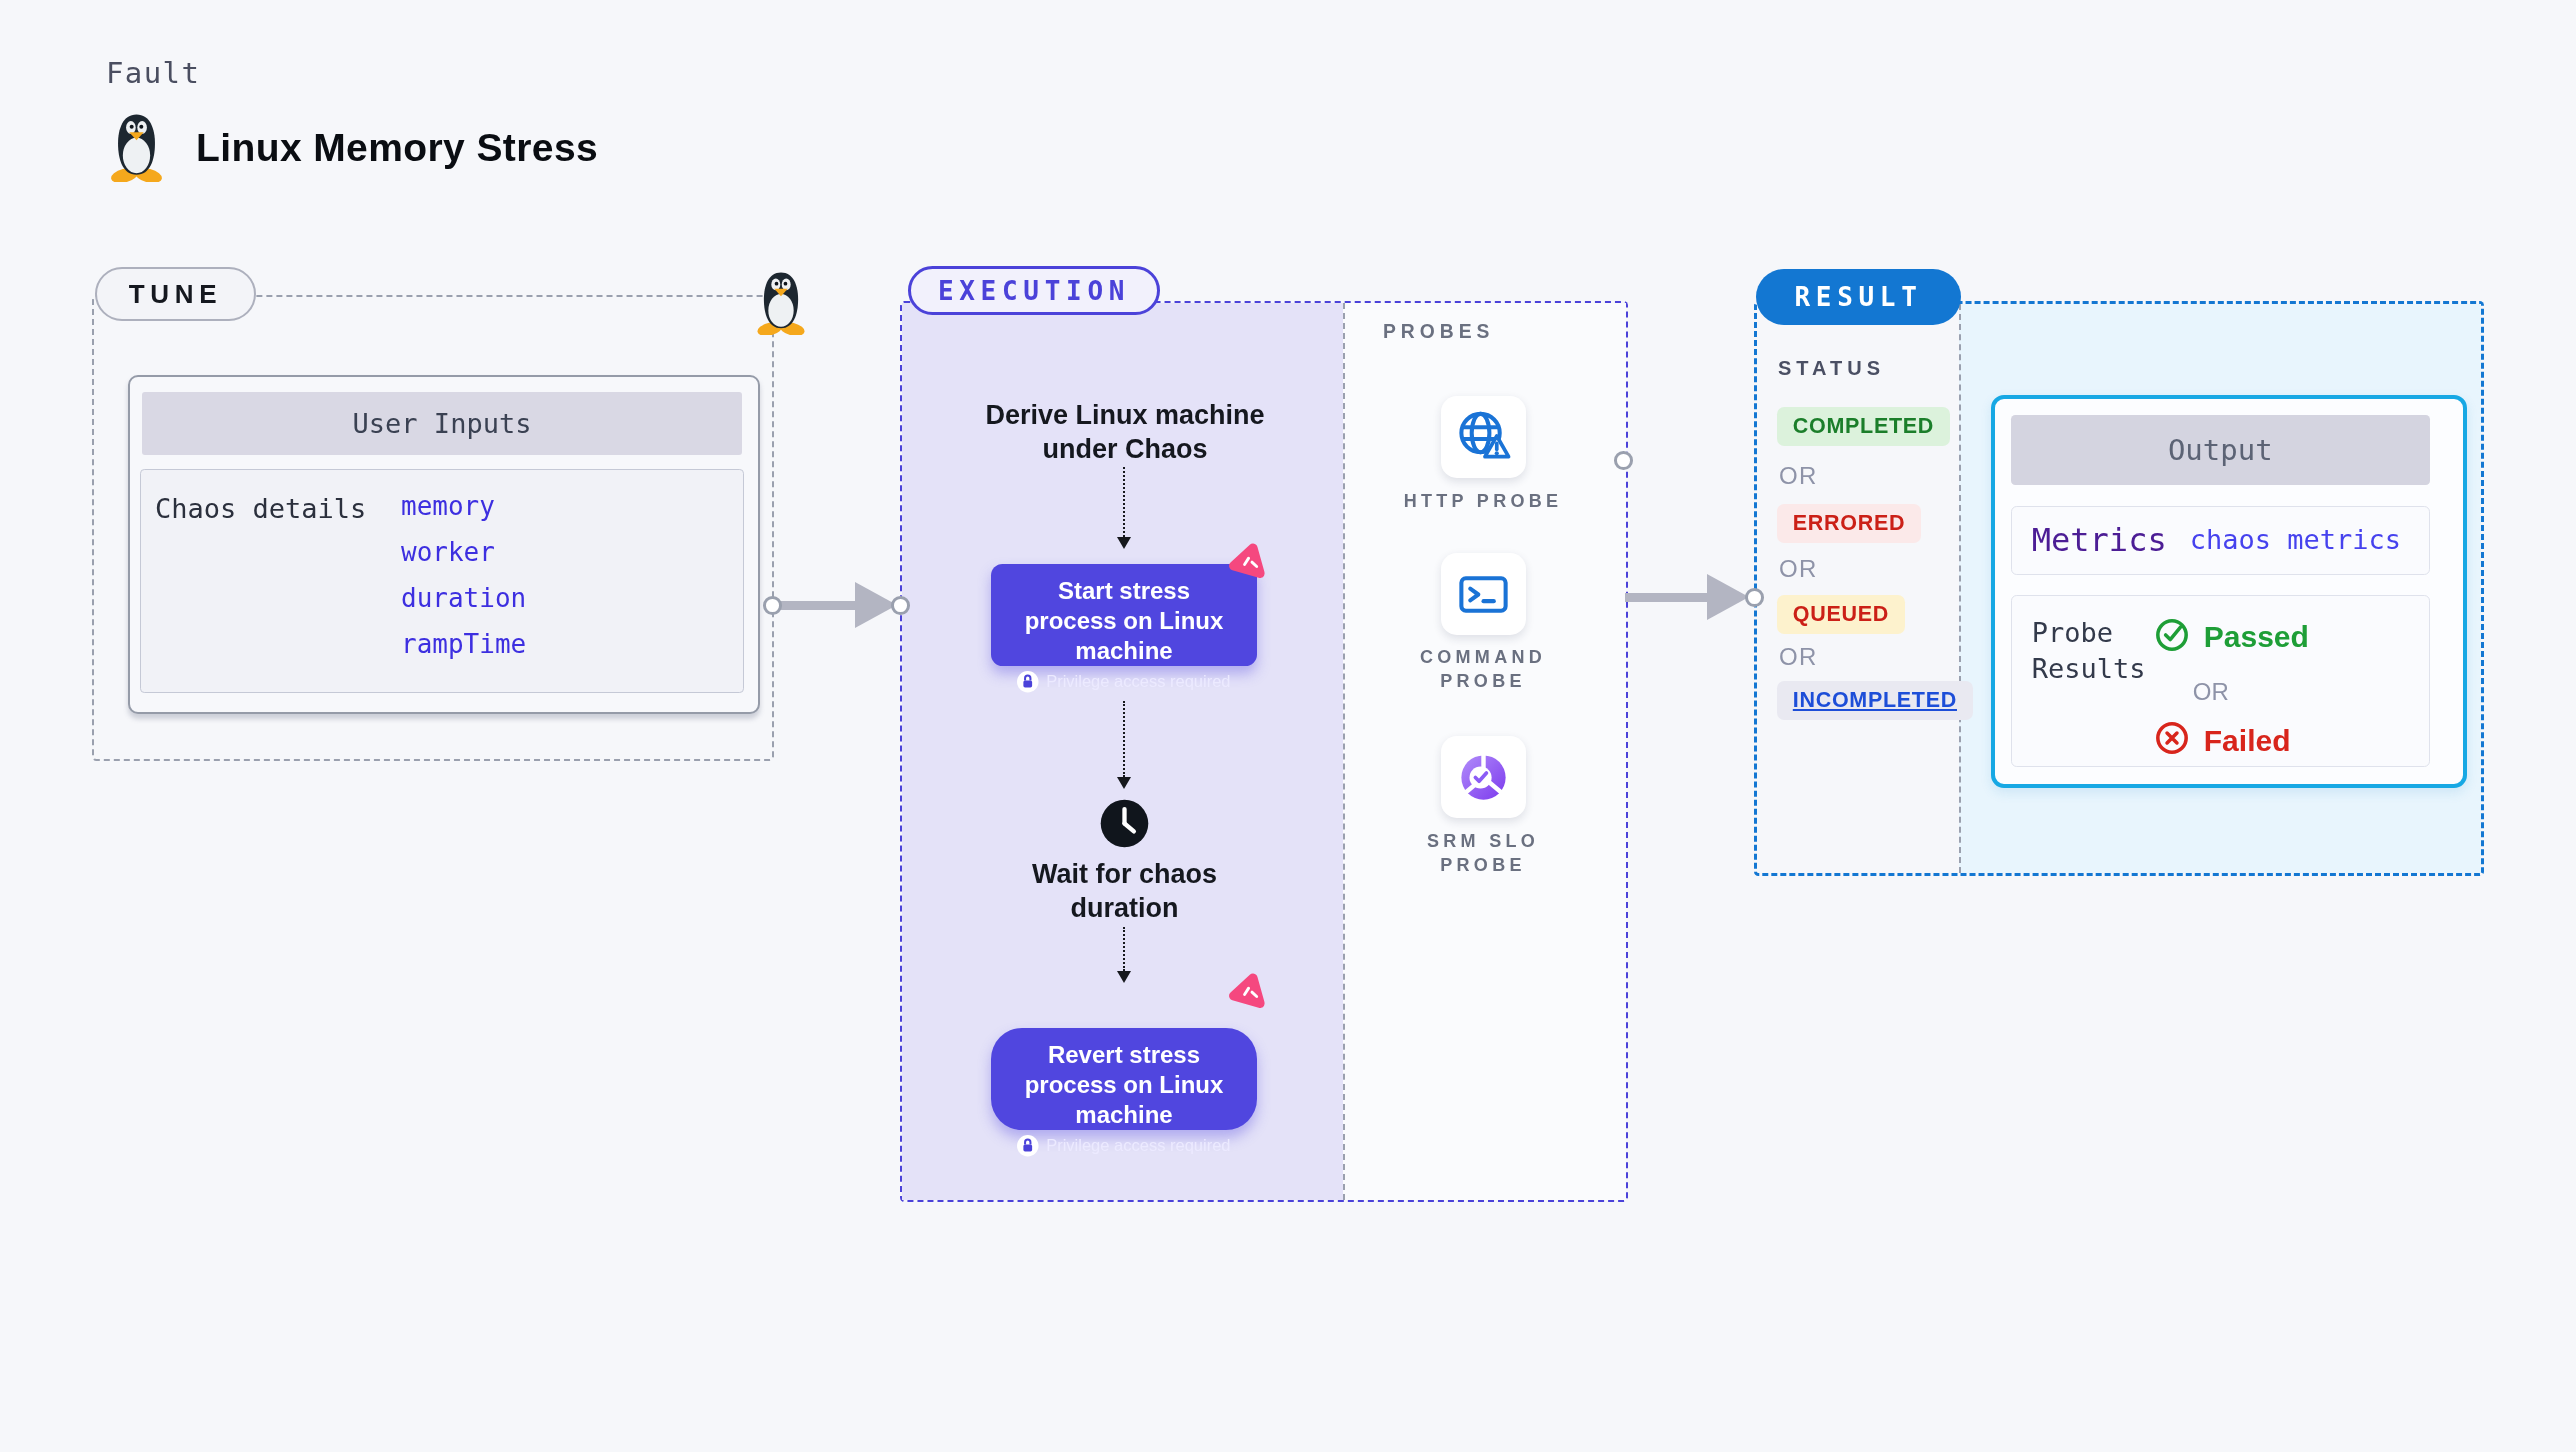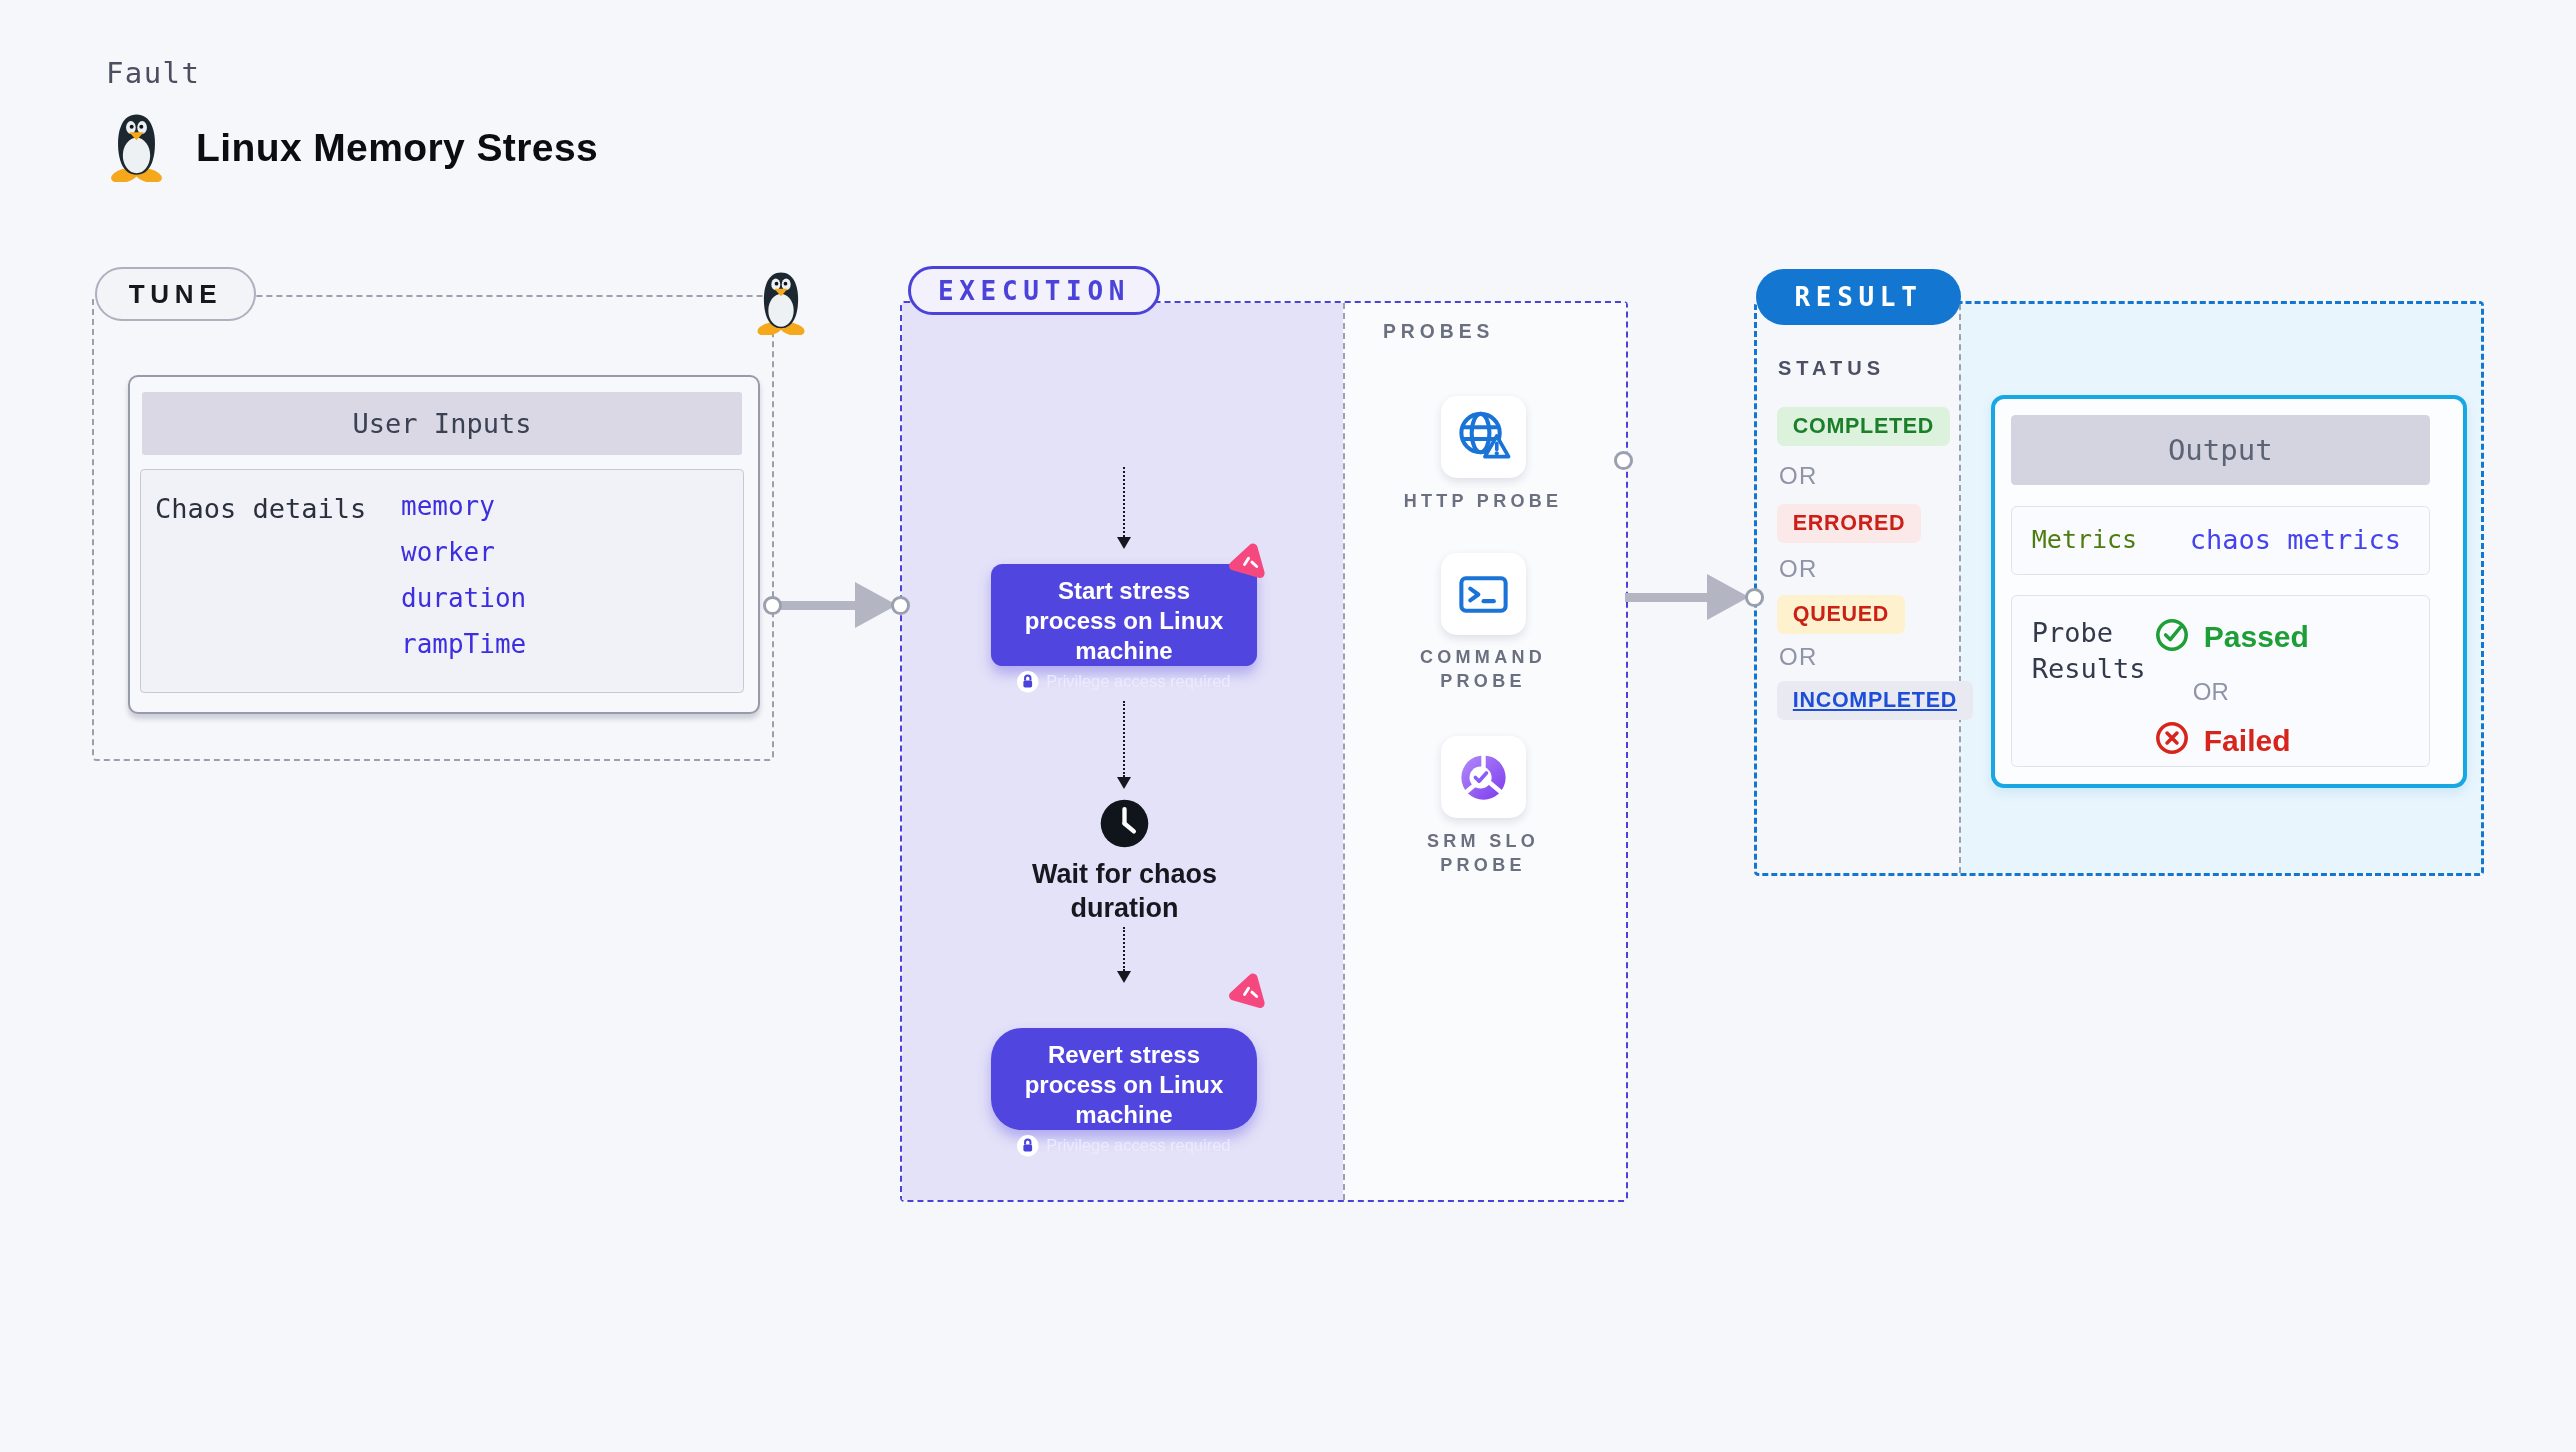--- a/index.html
+++ b/index.html
@@ -80,21 +80,21 @@
   .badge-queued{top:595px;background:#fdf2cd;color:#cb2017;}
   .badge-incompleted{top:681px;background:#e9e9f1;color:#1d4ed8;text-decoration:underline;}
   .or-label{left:1779px;font-weight:500;font-size:24px;color:#8e93a8;letter-spacing:1.4px;}
   .or1{top:462px;} .or2{top:555px;} .or3{top:643px;}
 
   .output-card{left:1991px;top:395px;width:476px;height:393px;background:#fcfdff;border:4.3px solid #17a8e4;border-radius:13px;
                box-sizing:border-box;box-shadow:0 4.3px 11.5px rgba(23,130,200,.12);}
   .output-header{position:absolute;left:15.8px;top:15.8px;width:419px;height:70px;background:#d4d4e0;border-radius:4.3px;
                  font-size:29px;color:#5c6375;}
   .metrics-row{position:absolute;left:15.8px;top:107px;width:419px;height:69px;background:#fafbfe;border:1.4px solid #dfe2ec;border-radius:5.7px;box-sizing:border-box;}
-  .metrics-label{position:absolute;left:20px;top:0;line-height:66px;font-size:25px;color:#4d7c0f;}
+  .metrics-label{position:absolute;left:20px;top:0;line-height:66px;font-size:32px;color:#4c1d95;}
   .metrics-value{position:absolute;left:178px;top:0;line-height:66px;font-size:27px;font-weight:500;color:#4642ee;}
   .probe-row{position:absolute;left:15.8px;top:196px;width:419px;height:172px;background:#fafbfe;border:1.4px solid #dfe2ec;border-radius:5.7px;box-sizing:border-box;}
   .pr-label{position:absolute;left:20px;top:18.6px;font-size:27px;line-height:36px;color:#333a4b;}
   .pr-line{display:block;}
   .passed-icon{position:absolute;left:143px;top:21.5px;width:34px;height:34px;}
   .passed-text{position:absolute;left:192px;top:24px;font-weight:700;font-size:30px;color:#1e9e37;}
   .pr-or{position:absolute;left:181px;top:82px;font-weight:500;font-size:24px;color:#8e93a8;}
   .failed-icon{position:absolute;left:143px;top:125px;width:34px;height:34px;}
   .failed-text{position:absolute;left:192px;top:128px;font-weight:700;font-size:30px;color:#d8251c;}
 </style>
@@ -147,20 +147,24 @@
   <div class="abs dot" style="left:763px;top:596px;"></div>
   <div class="abs dot" style="left:891px;top:596px;"></div>
 
   <div class="abs exec-box">
     <div class="exec-left"></div>
     <div class="probes-panel"></div>
   </div>
   <div class="abs flexc mono exec-pill">EXECUTION</div>
   <div class="abs probes-label">PROBES</div>
 
+  <div class="abs derive-text">
+    <span class="probe-line">Derive Linux machine</span>
+    <span class="probe-line">under Chaos</span>
+  </div>
 
   <div class="abs dotv dotv-a"></div>
   <div class="abs dothead dh-a"></div>
 
   <div class="abs node node-start">
     <span class="node-line">Start stress</span>
     <span class="node-line">process on Linux</span>
     <span class="node-line">machine</span>
     <span class="node-note">
       <svg width="21.5" height="21.5" viewBox="0 0 32 32">

